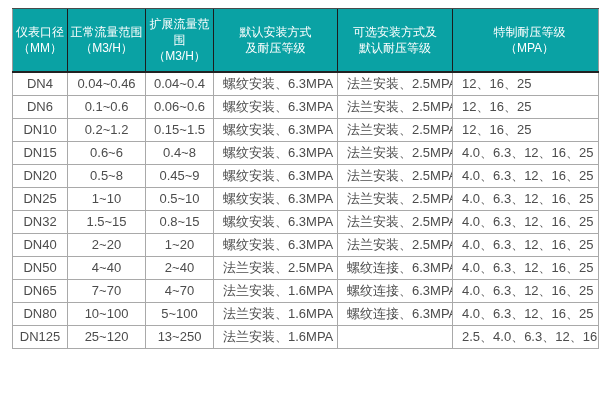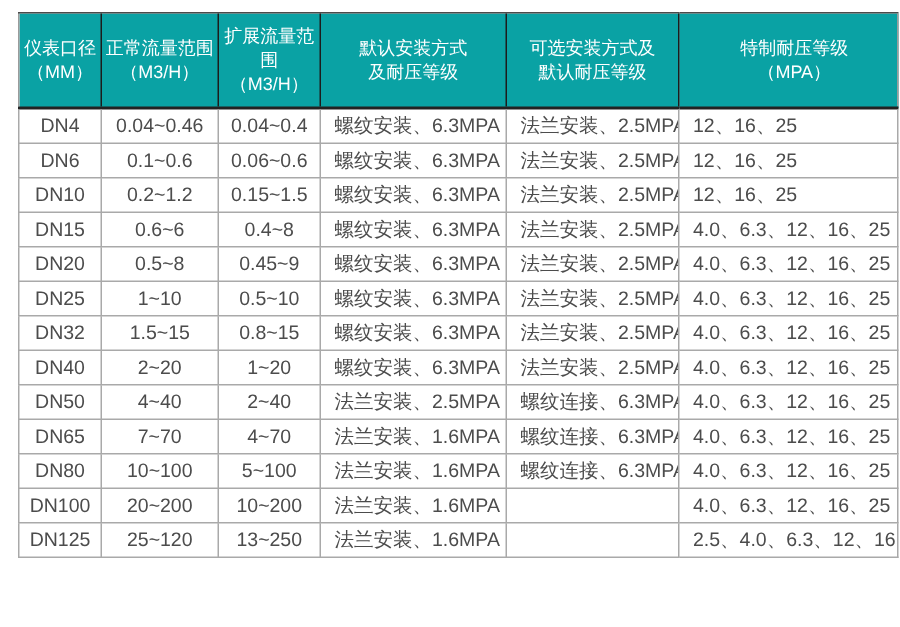--- a/index.html
+++ b/index.html
@@ -168,28 +168,20 @@
 
   <tr>
     <td>DN80</td>
     <td>10~100</td>
     <td>5~100</td>
     <td class="left">法兰安装、1.6MPA</td>
     <td class="left">螺纹连接、6.3MPA</td>
     <td class="left">4.0、6.3、12、16、25</td>
   </tr>
 
-  <tr>
-    <td>DN100</td>
-    <td>20~200</td>
-    <td>10~200</td>
-    <td class="left">法兰安装、1.6MPA</td>
-    <td class="left"></td>
-    <td class="left">4.0、6.3、12、16、25</td>
-  </tr>
 
   <tr>
     <td>DN125</td>
     <td>25~120</td>
     <td>13~250</td>
     <td class="left">法兰安装、1.6MPA</td>
     <td class="left"></td>
     <td class="left">2.5、4.0、6.3、12、16</td>
   </tr>
 

